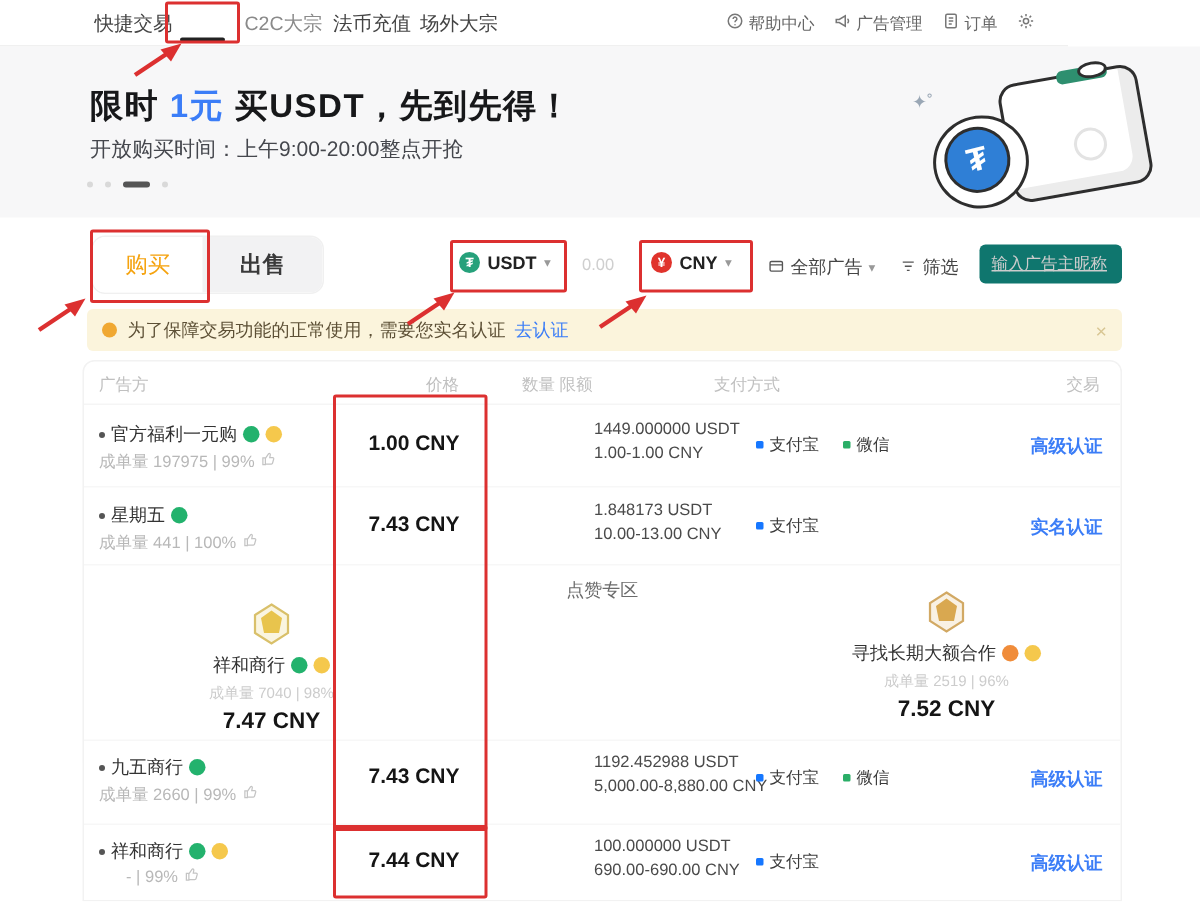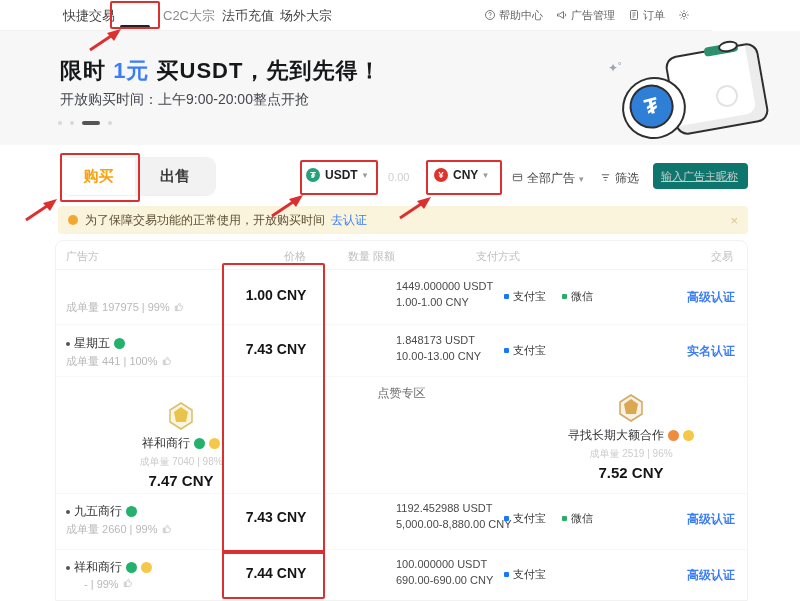--- a/index.html
+++ b/index.html
@@ -31,21 +31,21 @@
   .il-stripe{position:absolute;left:96px;top:12px;width:34px;height:9px;background:#2e8f6f;border-radius:4px;transform:rotate(-10deg);}
   .il-slot{position:absolute;left:110px;top:8px;width:16px;height:7px;background:#fff;border:2px solid #2e2e2e;border-radius:50%;transform:rotate(-10deg);}
   .il-mark{position:absolute;left:108px;top:52px;width:18px;height:18px;border:2px solid #e3e3e3;border-radius:50%;transform:rotate(-10deg);}
   .il-coin{position:absolute;left:14px;top:44px;width:60px;height:58px;background:#fff;border:2.5px solid #2e2e2e;border-radius:50%;transform:rotate(-14deg);}
   .il-coin-in{position:absolute;left:6px;top:5px;width:40px;height:40px;background:#2f7fd6;border:2px solid #2e2e2e;border-radius:50%;
               color:#fff;font-weight:bold;font-size:22px;line-height:40px;text-align:center;}
   .il-spark{position:absolute;left:0px;top:28px;font-size:12px;color:#9aa7b5;}
 
   
   .seg{position:absolute;left:62px;top:158px;width:153px;height:37px;border-radius:8px;overflow:hidden;display:flex;box-shadow:0 0 0 1px #f0f0f0;}
-  .seg .buy{width:73px;background:#fff;color:#f5a30f;font-weight:bold;font-size:15px;display:flex;align-items:center;justify-content:center;cursor:pointer;}
+  .seg .buy{width:73px;background:#fff;color:#f5a30f;font-weight:normal;font-size:15px;display:flex;align-items:center;justify-content:center;cursor:pointer;}
   .seg .sell{width:80px;background:#f2f2f3;color:#3a3a3a;font-weight:bold;font-size:15px;display:flex;align-items:center;justify-content:center;cursor:pointer;}
 
   .selector{position:absolute;display:flex;align-items:center;gap:5px;font-size:12px;font-weight:bold;color:#222;cursor:pointer;}
   .coin-circle{width:14px;height:14px;border-radius:50%;color:#fff;font-size:9px;font-weight:bold;line-height:14px;text-align:center;}
   .chev{font-size:9px;color:#999;font-weight:normal;}
   .faint{color:#cfcfcf;font-weight:normal;}
   .filter-item{position:absolute;display:flex;align-items:center;gap:4px;font-size:12px;color:#444;cursor:pointer;}
   .search-box{position:absolute;left:653px;top:163px;width:95px;height:26px;background:#0f766e;border-radius:4px;
               font-size:11px;color:#ccc;line-height:26px;padding-left:8px;box-sizing:border-box;cursor:text;text-decoration:underline;}
 
@@ -196,35 +196,41 @@
       <svg width="11" height="11" viewBox="0 0 24 24" fill="none" stroke="#555" stroke-width="2">
           <path d="M4 6h16M7 12h10M10 18h4"></path>
         </svg>
     </span>
     <span>筛选</span>
   </div>
   <div class="search-box">输入广告主昵称</div>
 
   <div class="notice">
     <span class="warn-dot"></span>
-    <span>为了保障交易功能的正常使用，开放购买时间</span>
+    <span>为了保障交易功能的正常使用，需要您实名认证</span>
     <a href="#">去认证</a>
     <span class="close">×</span>
   </div>
 
   <div class="card">
     <div class="thead">
       <span class="th" style="left:10px">广告方</span>
       <span class="th" style="left:228px">价格</span>
       <span class="th" style="left:292px">数量 限额</span>
       <span class="th" style="left:420px">支付方式</span>
       <span class="th" style="right:14px">交易</span>
     </div>
 
     <div class="row" style="top:30px;height:53px">
+      <div class="adv-name">
+        <span class="online-dot"></span>
+        <span>官方福利一元购</span>
+        <span class="badge b-green"></span>
+        <span class="badge b-yellow"></span>
+      </div>
       <div class="adv-stats">
         <span>成单量 197975 | 99%</span>
         <span><svg width="10" height="10" viewBox="0 0 24 24" fill="none" stroke="#c4c4c4" stroke-width="2">
               <path d="M3 10h4v11H3zM7 20h9.5c1 0 1.8-.6 2-1.5l1.8-6.5c.3-1.2-.6-2.3-1.8-2.3H14l.9-4.5C15.1 4 14.3 3 13.3 3c-.5 0-1 .3-1.3.7L7 11z"></path>
             </svg></span>
       </div>
       <div class="price">1.00 CNY</div>
       <div class="amt1">1449.000000 USDT</div>
       <div class="amt2">1.00-1.00 CNY</div>
       <div class="pays">

